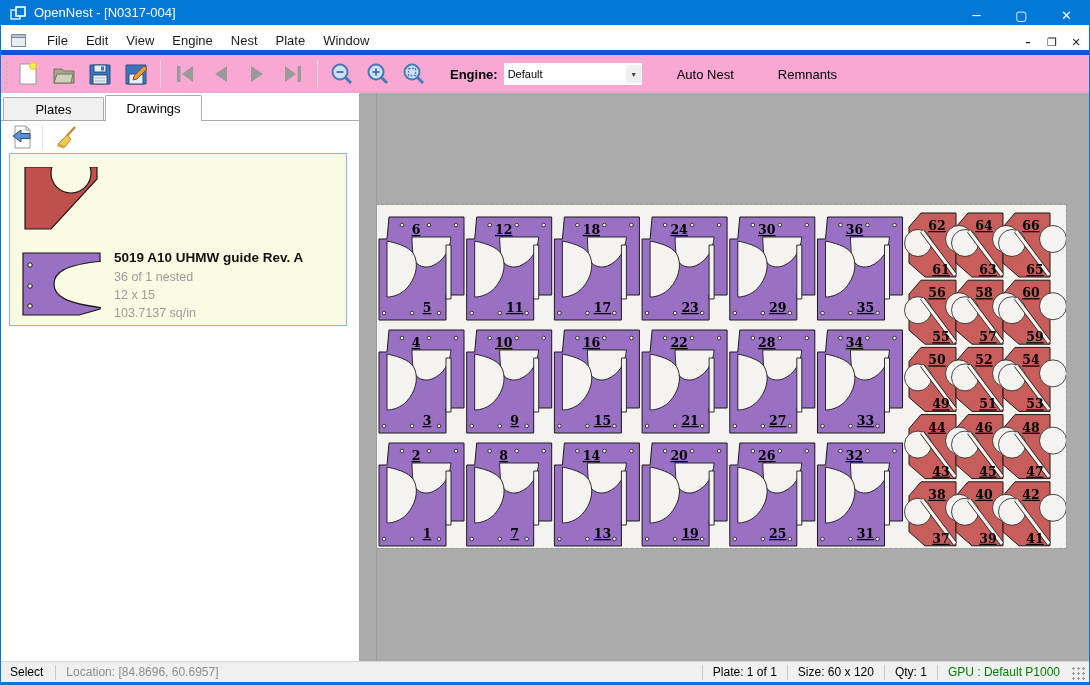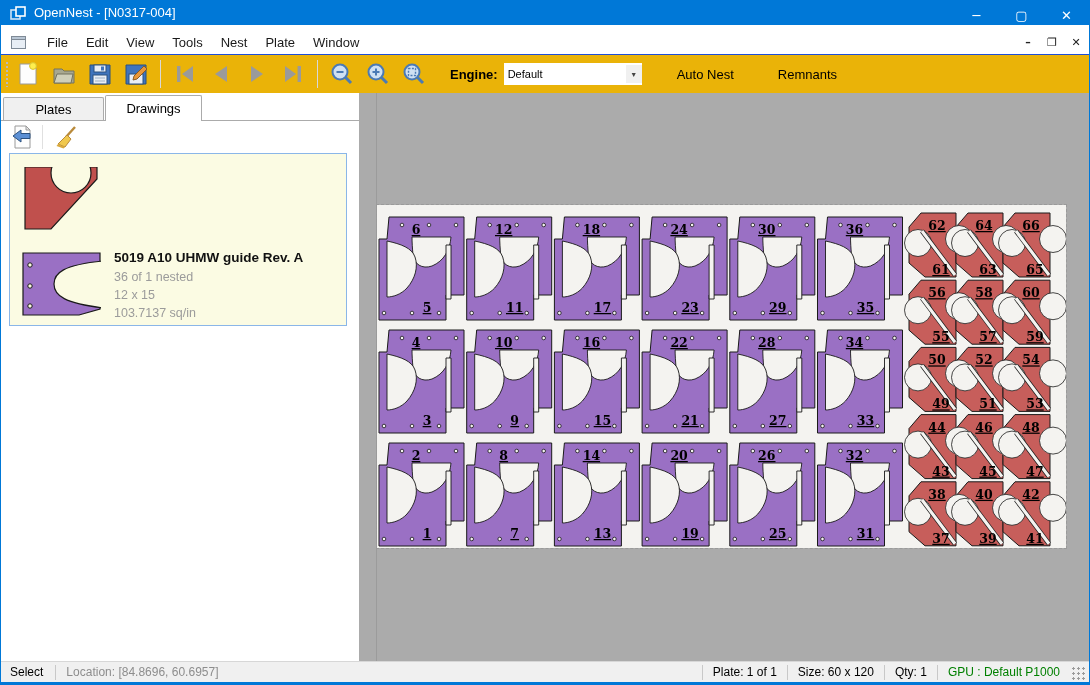--- a/index.html
+++ b/index.html
@@ -13,28 +13,28 @@
   
   .titlebar { position:absolute; left:0; top:0; width:100%; height:25px;
     background:#0078D7; color:#fff; display:flex; align-items:center; }
   .app-icon { width:16px; height:14px; margin:0 8px 0 9px; }
   .title-text { font-size:13px; }
   .win-btns { position:absolute; right:0; top:0; height:30px; display:flex; }
   .win-btn { width:45px; height:30px; display:flex; align-items:center; justify-content:center;
     color:#fff; font-size:13px; font-family:"DejaVu Sans", sans-serif; }
   
   .menubar { position:absolute; left:0; top:30px; width:100%; height:25px;
-    background:#fff; display:flex; align-items:center; border-bottom:1px solid #1d4ed8; }
+    background:#fff; display:flex; align-items:center; border-bottom:5px solid #1d4ed8; }
   .mdi-doc-icon { width:15px; height:13px; margin:0 12px 0 10px; }
   .menu-item { padding:4px 9px; font-size:13px; color:#1a1a1a; }
   .mdi-btns { position:absolute; right:6px; top:0; height:25px; display:flex; align-items:center; gap:10px; }
   .mdi-btn { width:14px; height:14px; display:flex; align-items:center; justify-content:center;
     color:#222; font-weight:bold; font-size:11px; font-family:"DejaVu Sans", sans-serif; }
   
-  .toolbar { position:absolute; left:0; top:55px; width:100%; height:38px; background:#eab308;
+  .toolbar { position:absolute; left:0; top:55px; width:100%; height:38px; background:#f9a8d4;
     display:flex; align-items:center; }
   .grip { width:5px; height:26px; margin-left:4px;
     background-image:radial-gradient(#bbb 1px, transparent 1.2px);
     background-size:4px 4px; }
   .tb-btn { width:36px; height:32px; display:flex; align-items:center; justify-content:center; }
   .tb-sep { width:1px; height:28px; background:#d8d8d8; margin:0 6px; }
   .engine-label { font-weight:bold; margin:0 6px 0 18px; }
   .combo { display:flex; align-items:center; width:138px; height:22px; background:#fff; position:relative; }
   .combo-text { padding-left:4px; font-size:11px; }
   .combo-drop { position:absolute; right:0; top:2px; width:16px; height:18px; background:#f0f0f0;
@@ -98,21 +98,21 @@
 
 <div class="menubar">
   <svg class="mdi-doc-icon" viewBox="0 0 15 13">
     <rect x="0.5" y="0.5" width="14" height="12" fill="#e8eef5" stroke="#7f8a96"></rect>
     <rect x="0.5" y="0.5" width="14" height="3" fill="#b9c6d4" stroke="#7f8a96"></rect>
   </svg>
   <div id="menu-items" style="display:flex;">
       <span class="menu-item">File</span>
       <span class="menu-item">Edit</span>
       <span class="menu-item">View</span>
-      <span class="menu-item">Tools</span>
+      <span class="menu-item">Engine</span>
       <span class="menu-item">Nest</span>
       <span class="menu-item">Plate</span>
       <span class="menu-item">Window</span>
     </div>
   <div class="mdi-btns">
     <div class="mdi-btn">–</div>
     <div class="mdi-btn">❐</div>
     <div class="mdi-btn">✕</div>
   </div>
 </div>

